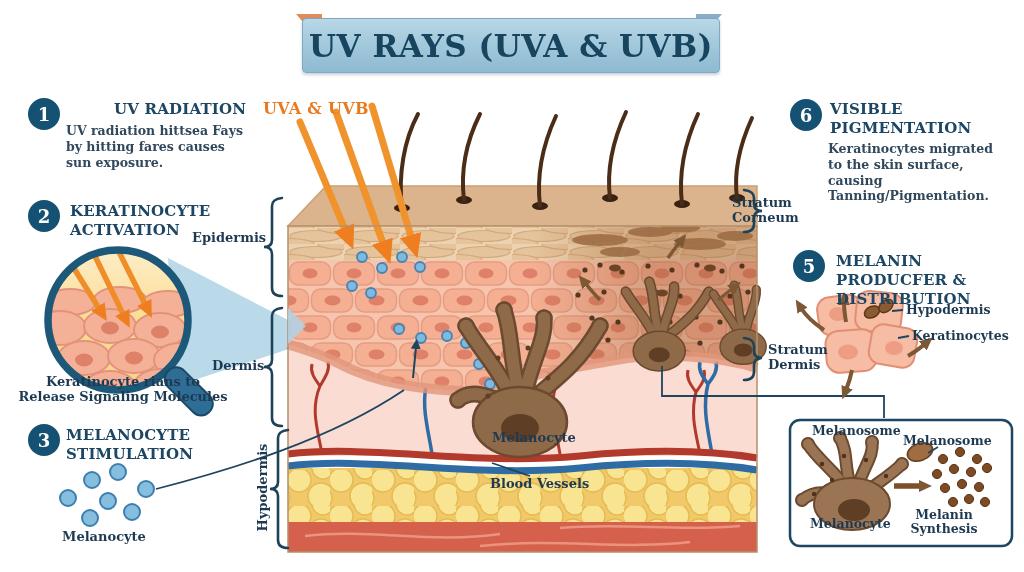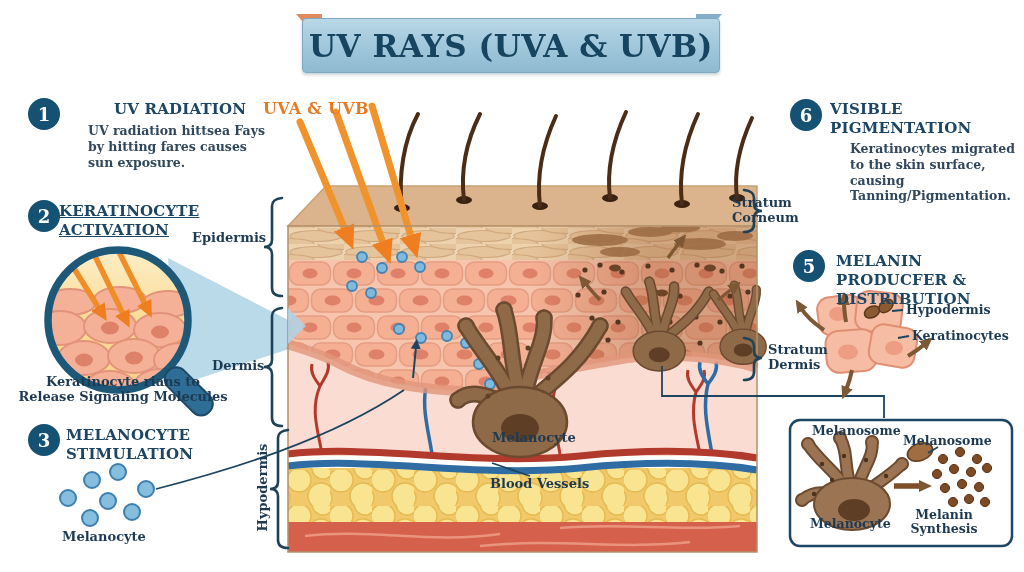--- a/index.html
+++ b/index.html
@@ -10,21 +10,21 @@
   .banner-fold{position:absolute;z-index:2;width:26px;height:30px;top:14px;}
   .banner{position:absolute;left:302px;top:18px;width:416px;height:53px;z-index:3;
           background:linear-gradient(180deg,#b9d8e7 0%,#a3c9dc 45%,#8fbad2 100%);
           border:1px solid #7fa9c2;border-radius:4px;display:flex;align-items:center;justify-content:center;
           box-shadow:0 2px 3px rgba(40,80,110,.25);}
   .banner-title{font-size:31px;font-weight:bold;color:#17455f;letter-spacing:.5px;white-space:nowrap;}
   
   .numc{position:absolute;z-index:2;width:32px;height:32px;border-radius:50%;background:#155172;
         color:#ffffff;font-size:18px;font-weight:bold;display:flex;align-items:center;justify-content:center;}
   .head{position:absolute;z-index:2;font-size:15px;font-weight:bold;color:#1c4663;line-height:1.27;letter-spacing:.2px;}
-  .body-txt{position:absolute;z-index:2;font-size:12.5px;font-weight:bold;color:#31485c;line-height:1.26;margin-left:22px;}
+  .body-txt{position:absolute;z-index:2;font-size:12.5px;font-weight:bold;color:#31485c;line-height:1.26;}
   .lbl{position:absolute;z-index:2;font-size:13px;font-weight:bold;color:#1e3a52;line-height:1.15;}
   .lbl-sm{position:absolute;z-index:2;font-size:12.5px;font-weight:bold;color:#1e3a52;line-height:1.15;}
   .uv-lbl{position:absolute;z-index:2;font-size:16px;font-weight:bold;color:#e87b22;letter-spacing:.3px;}
   .rot{transform:rotate(-90deg);}
 </style>
 </head>
 <body>
 
 <div id="canvas">
 
@@ -409,21 +409,21 @@
   <div class="banner-fold" style="left:696px;background:#86aec9;clip-path:polygon(0 0,100% 0,0 100%);"></div>
   <div class="banner">
     <span class="banner-title">UV RAYS (UVA &amp; UVB)</span>
   </div>
 
   <div class="numc" style="left:28px;top:98px;">1</div>
   <div class="head" style="left:66px;top:100px;width:180px;margin-left:48px;">UV RADIATION</div>
   <div class="body-txt" style="left:66px;top:123px;width:182px;">UV radiation hittsea Fays by hitting fares causes sun exposure.</div>
 
   <div class="numc" style="left:28px;top:200px;">2</div>
-  <div class="head" style="left:59px;top:202px;width:150px;text-decoration:underline;">KERATINOCYTE ACTIVATION</div>
+  <div class="head" style="left:70px;top:202px;width:150px;">KERATINOCYTE ACTIVATION</div>
   <div class="lbl" style="left:18px;top:375px;width:210px;text-align:center;">Keratinocyte rians to Release Signaling Molecules</div>
 
   <div class="numc" style="left:28px;top:424px;">3</div>
   <div class="head" style="left:66px;top:426px;width:160px;">MELANOCYTE STIMULATION</div>
   <div class="lbl" style="left:62px;top:530px;">Melanocyte</div>
 
   <div class="uv-lbl" style="left:263px;top:99px;">UVA &amp; UVB</div>
   <div class="lbl" style="left:192px;top:231px;width:70px;text-align:right;">Epidermis</div>
   <div class="lbl" style="left:212px;top:359px;width:48px;text-align:right;">Dermis</div>
   <div class="lbl rot" style="left:208px;top:480px;width:110px;text-align:center;">Hypodermis</div>

